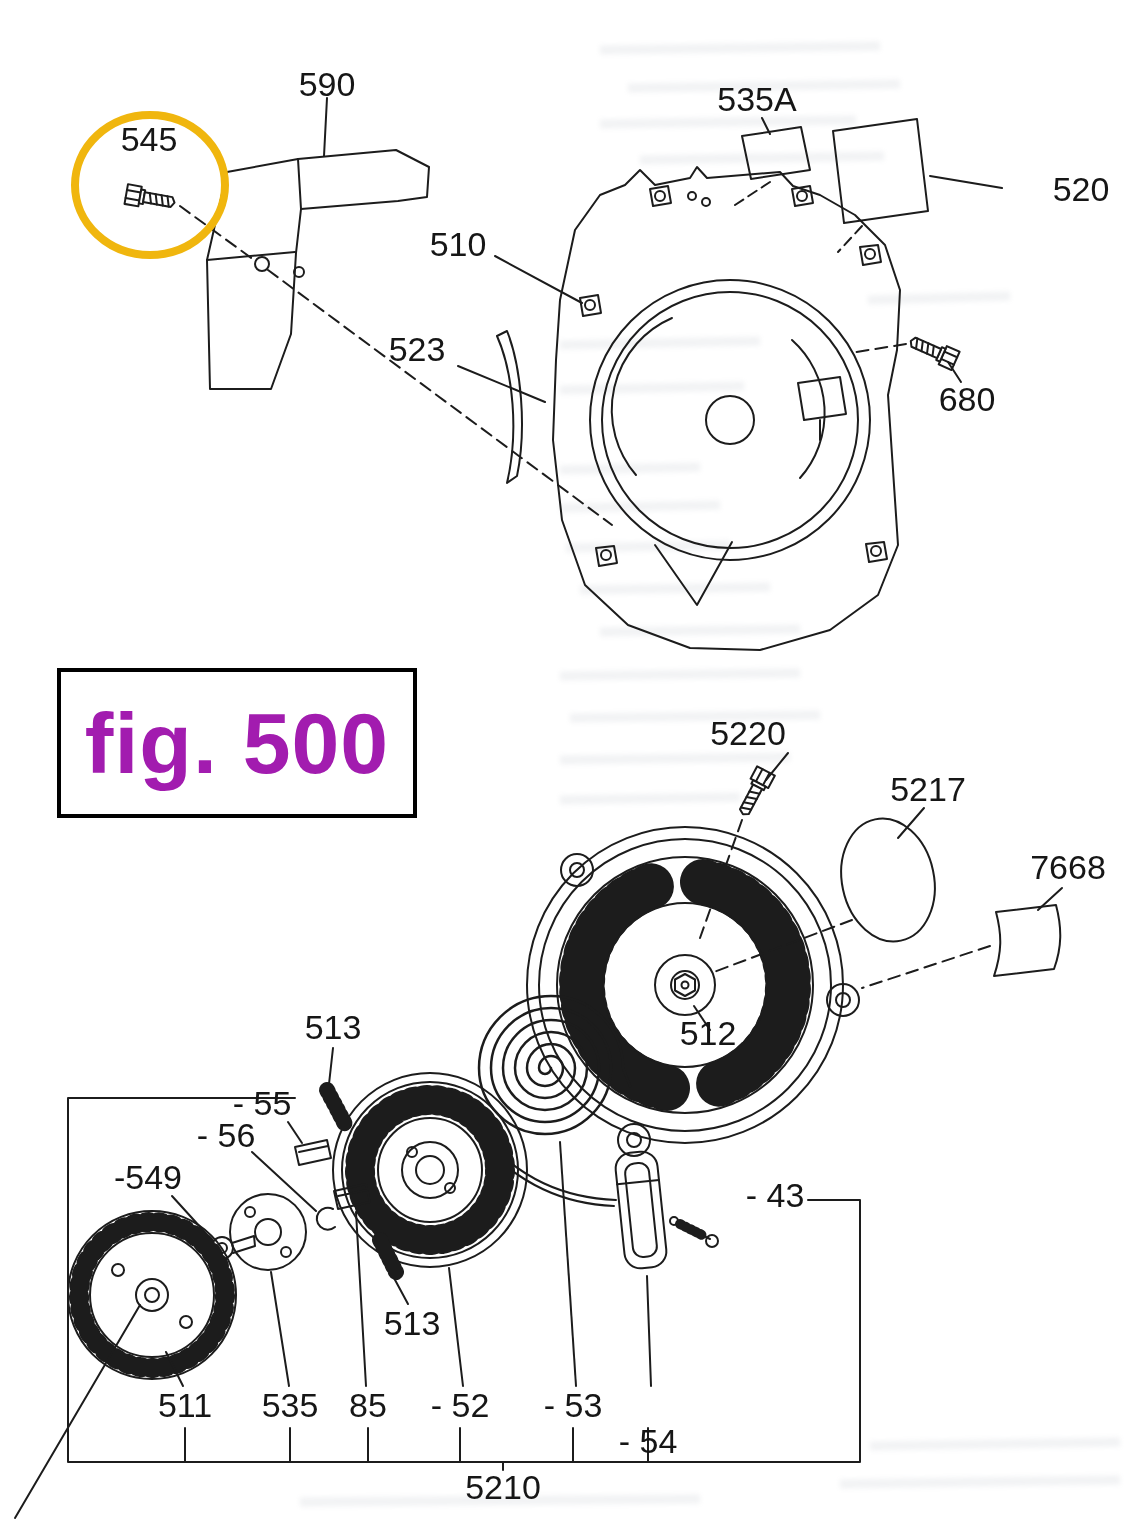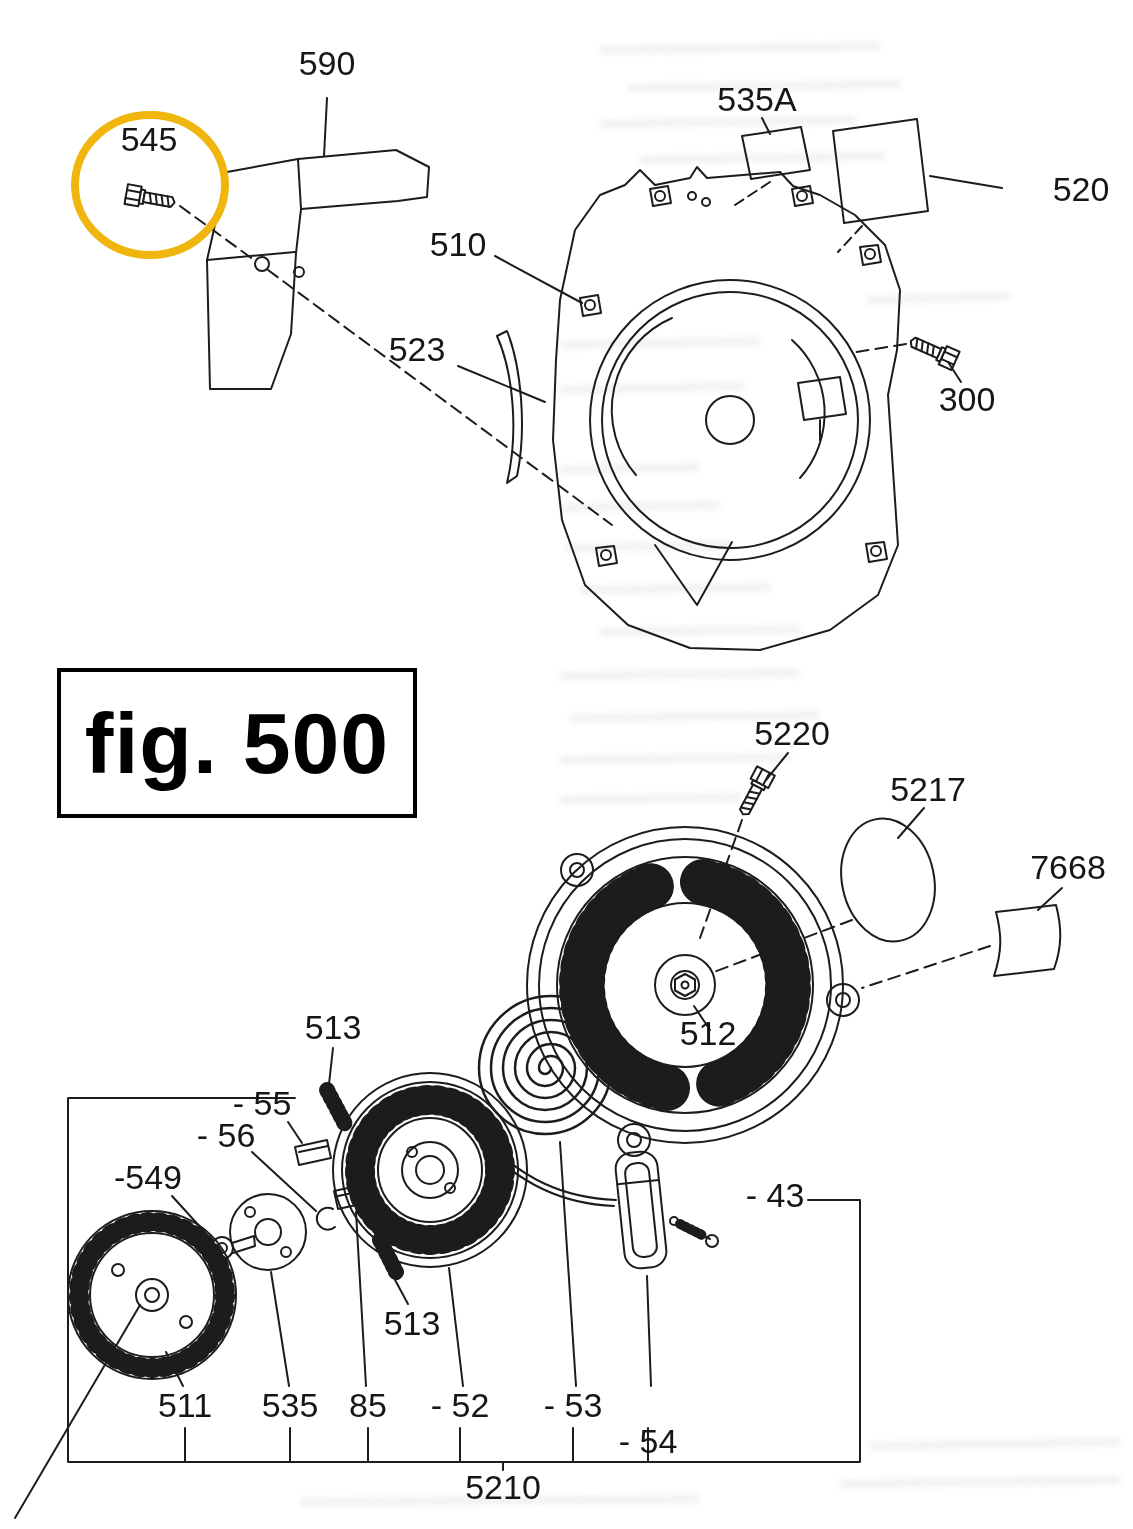--- a/index.html
+++ b/index.html
@@ -5,21 +5,21 @@
   html,body{margin:0;padding:0;background:#ffffff;}
   .page{position:relative;width:1133px;height:1529px;background:#fff;
         font-family:"Liberation Sans",sans-serif;overflow:hidden;}
   .page svg{position:absolute;left:0;top:0;}
   .part-label{position:absolute;font-size:34px;line-height:1.0;color:#161616;
               text-align:center;width:130px;transform:translateX(-50%);
               white-space:nowrap;}
   .fig-box{position:absolute;left:57px;top:668px;width:352px;height:142px;
            border:4px solid #000;display:flex;align-items:center;justify-content:center;
            background:#fff;}
-  .fig-label{font-size:86px;font-weight:700;letter-spacing:1px;color:#000000;}
+  .fig-label{font-size:86px;font-weight:700;letter-spacing:1px;color:#a21caf;}
 </style>
 </head>
 <body>
 
 <div class="page">
 
 <svg width="1133" height="1529" viewBox="0 0 1133 1529">
   <defs>
     <filter id="blur2">
           <feGaussianBlur stdDeviation="2.5"></feGaussianBlur>
@@ -252,27 +252,27 @@
       <line x1="503" y1="1462" x2="503" y2="1470"></line>
     </g>
   </g>
 </svg>
 
 <div class="fig-box">
   <span class="fig-label">fig. 500</span>
 </div>
 
 <div class="part-label" style="left:149px;top:122px">545</div>
-<div class="part-label" style="left:327px;top:46px">590</div>
+<div class="part-label" style="left:327px;top:67px">590</div>
 <div class="part-label" style="left:757px;top:82px">535A</div>
 <div class="part-label" style="left:1081px;top:172px">520</div>
 <div class="part-label" style="left:458px;top:227px">510</div>
 <div class="part-label" style="left:417px;top:332px">523</div>
-<div class="part-label" style="left:967px;top:382px">300</div>
-<div class="part-label" style="left:792px;top:716px">5220</div>
+<div class="part-label" style="left:967px;top:382px">680</div>
+<div class="part-label" style="left:748px;top:716px">5220</div>
 <div class="part-label" style="left:928px;top:772px">5217</div>
 <div class="part-label" style="left:1068px;top:850px">7668</div>
 <div class="part-label" style="left:333px;top:1010px">513</div>
 <div class="part-label" style="left:262px;top:1086px">- 55</div>
 <div class="part-label" style="left:226px;top:1118px">- 56</div>
 <div class="part-label" style="left:148px;top:1160px">-549</div>
 <div class="part-label" style="left:708px;top:1016px">512</div>
 <div class="part-label" style="left:775px;top:1178px">- 43</div>
 <div class="part-label" style="left:412px;top:1306px">513</div>
 <div class="part-label" style="left:185px;top:1388px">511</div>

